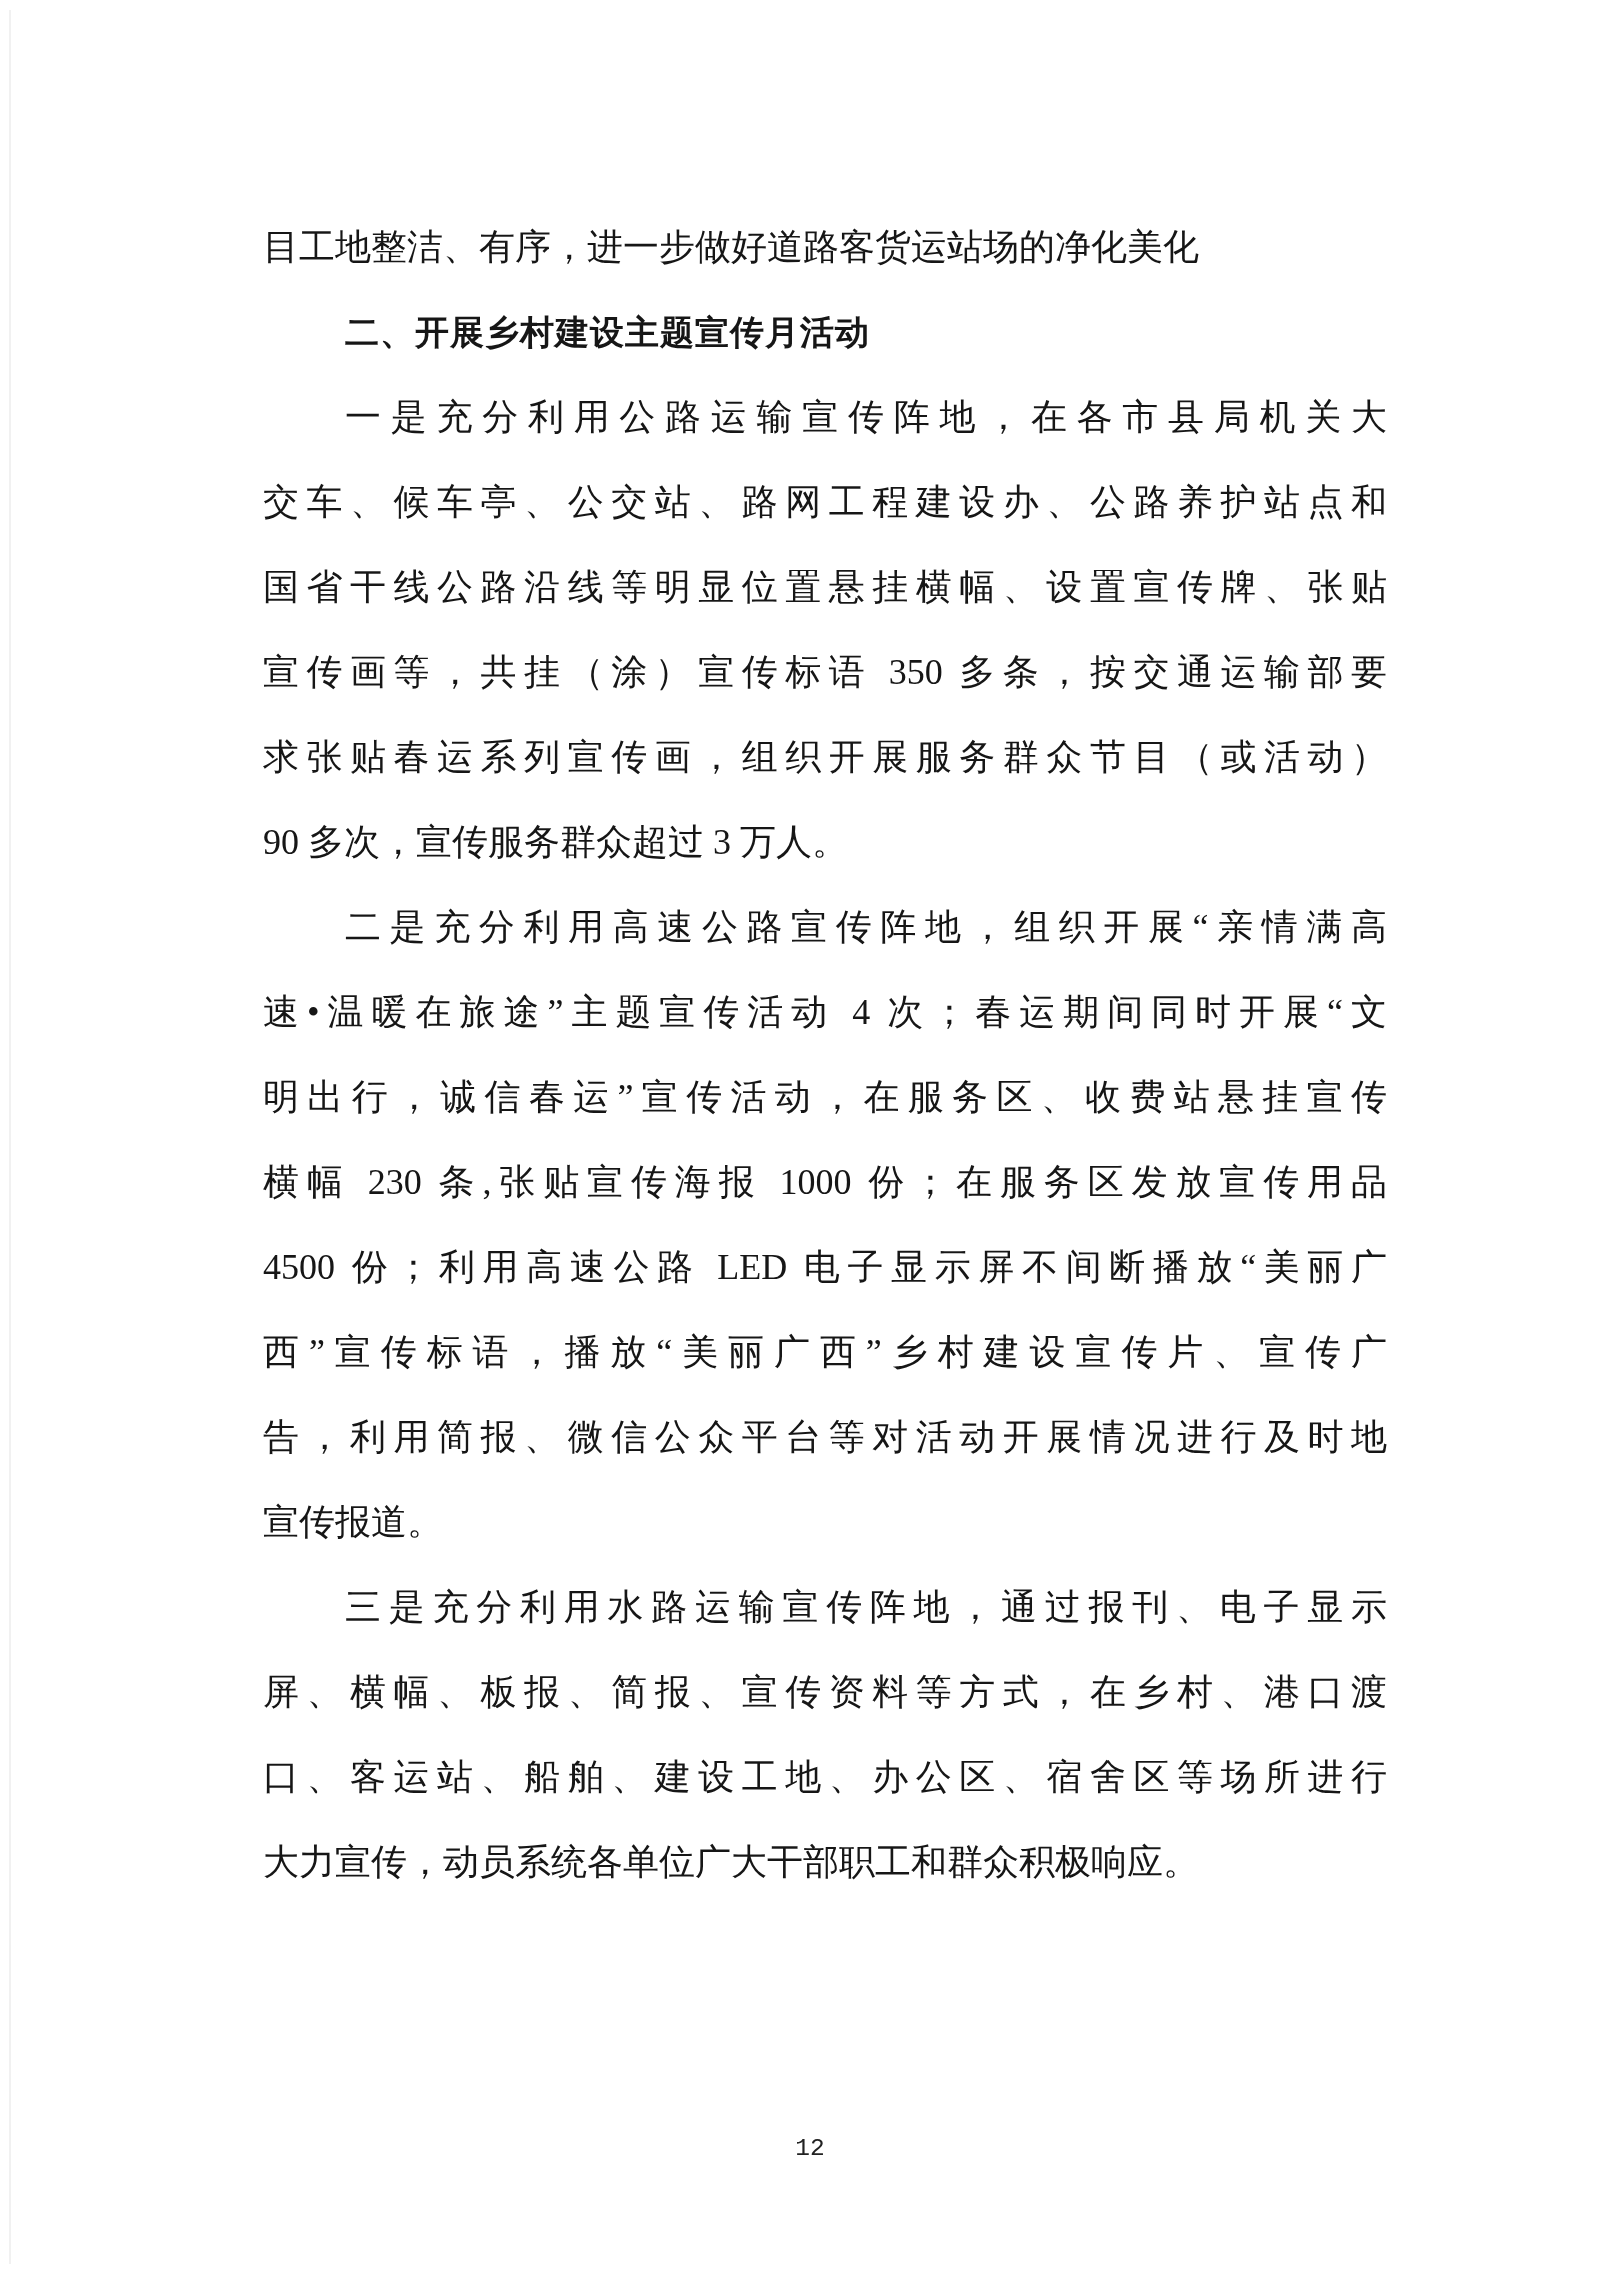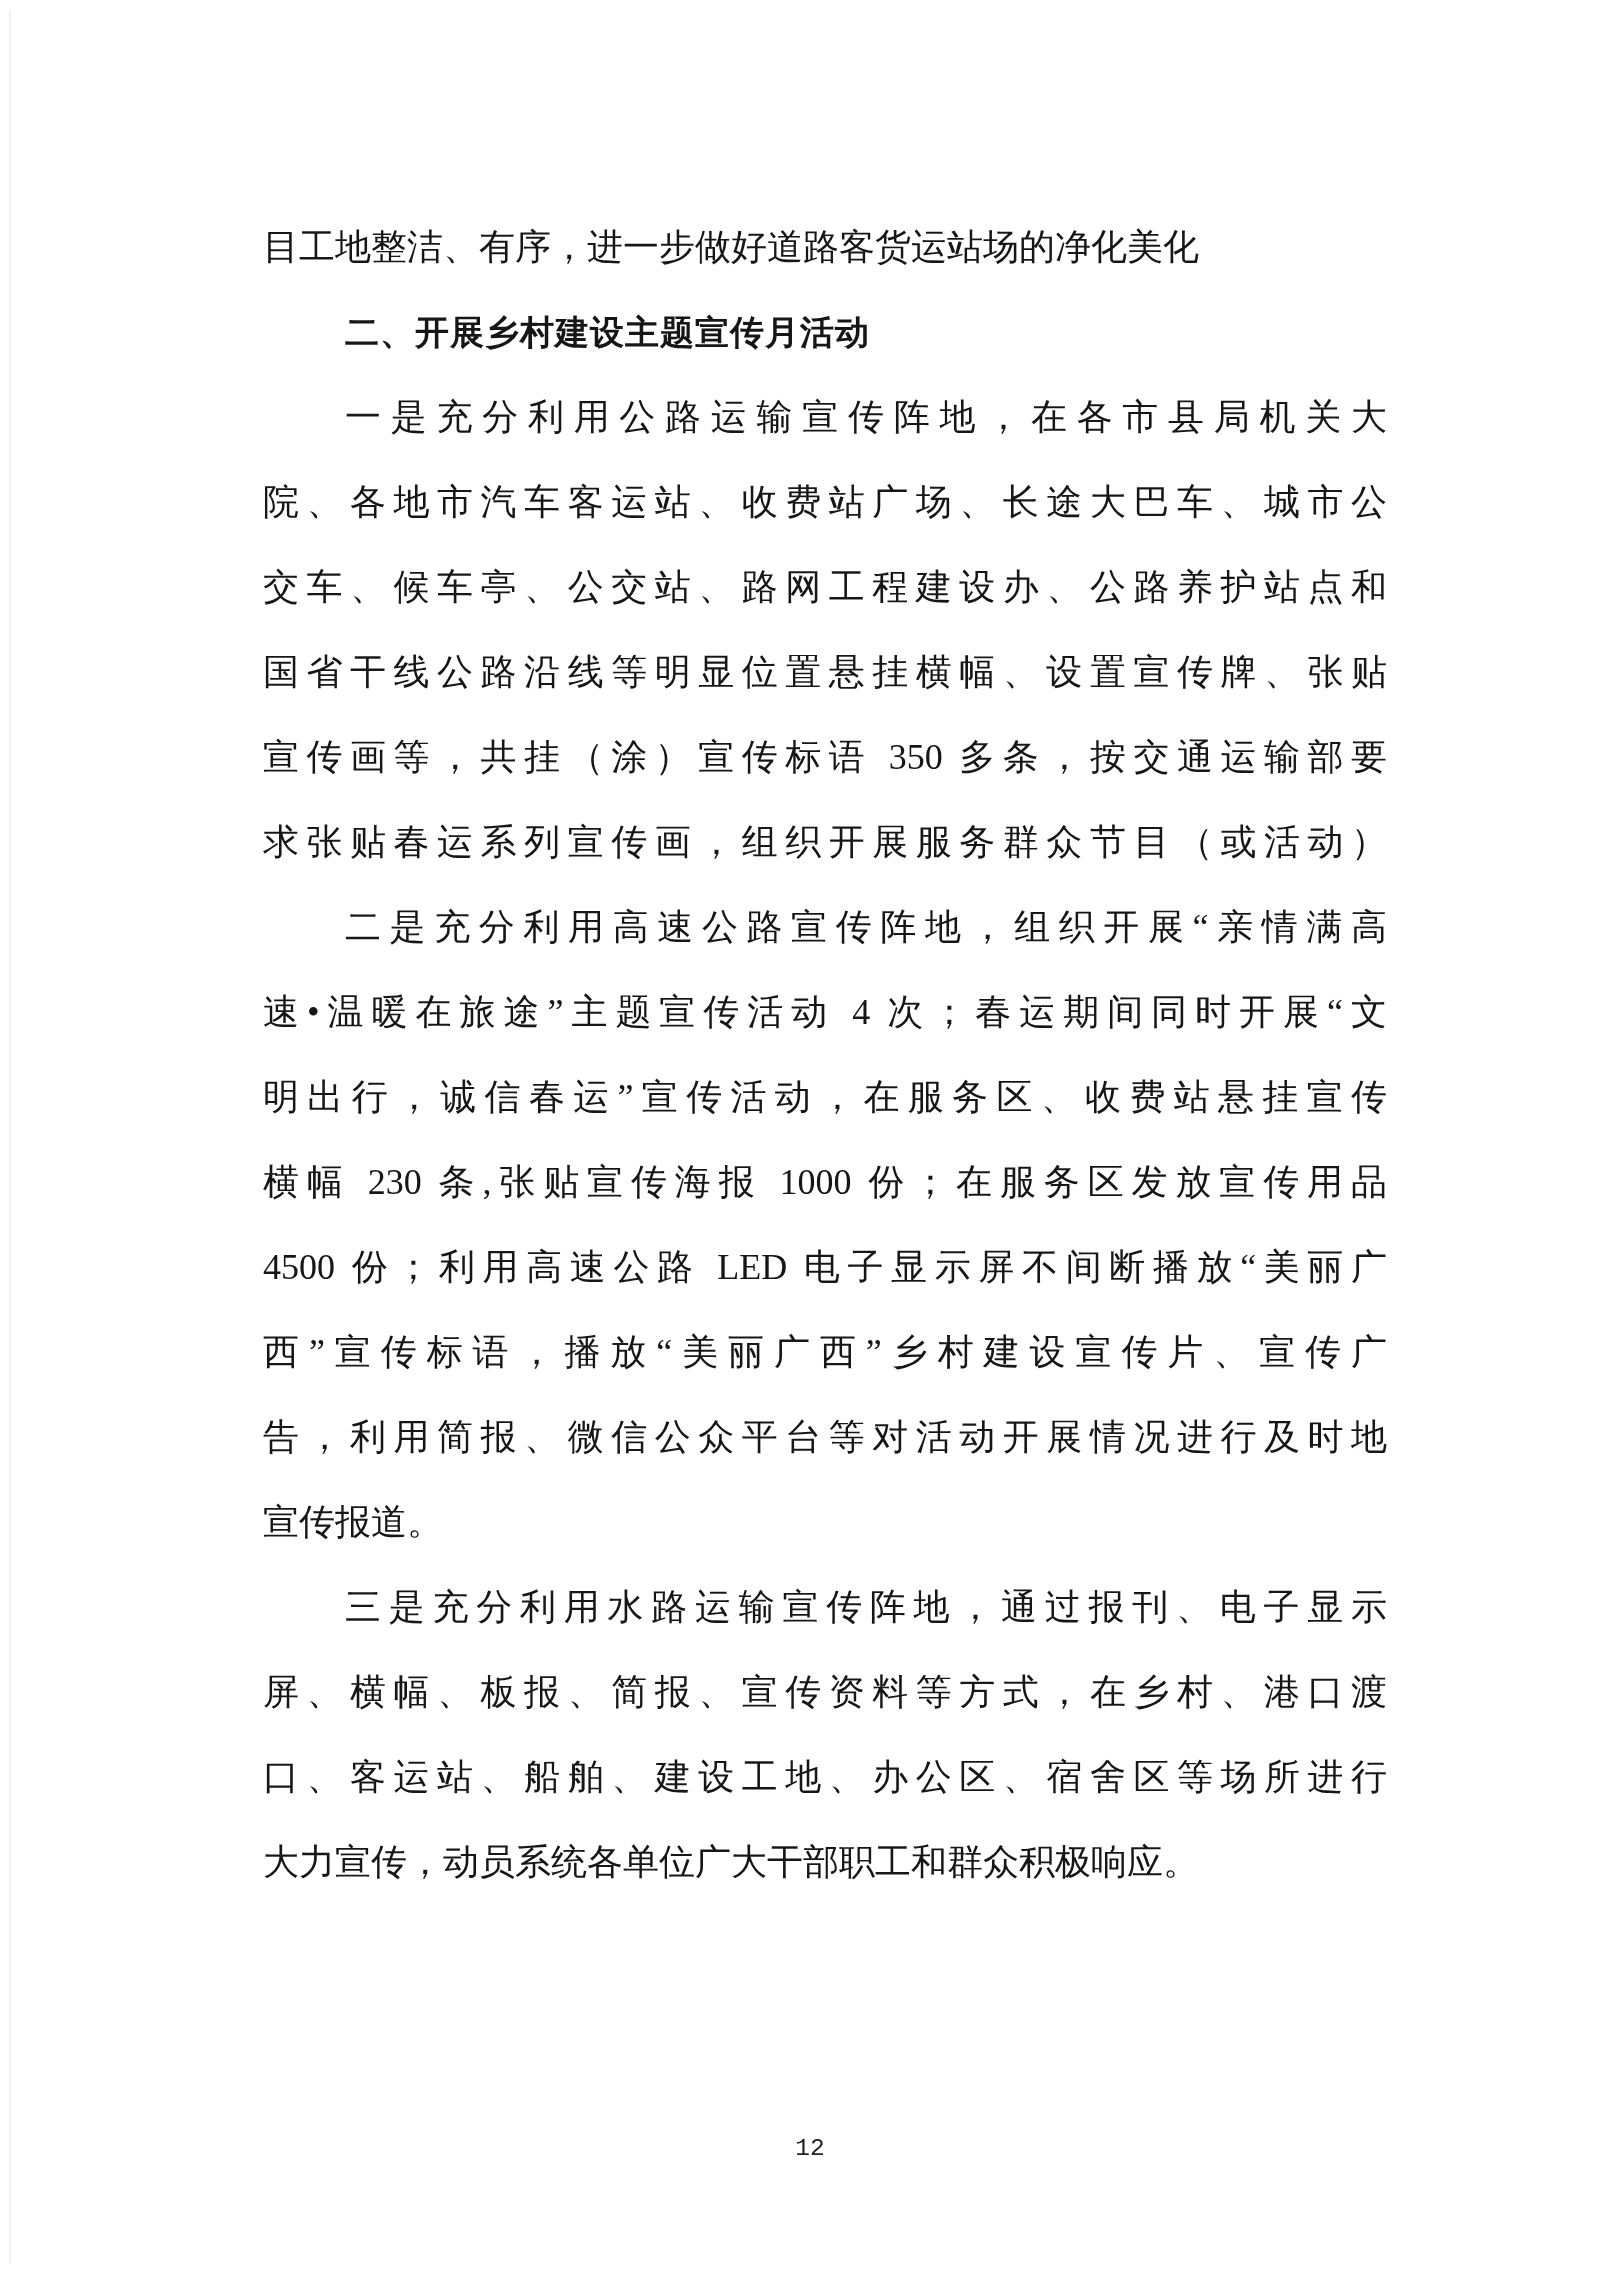--- a/index.html
+++ b/index.html
@@ -65,25 +65,25 @@
   </style>
 </head>
 <body>
 
 <div class="scan-edge"></div>
 
 <div class="page-body">
   <div class="line last">目工地整洁、有序，进一步做好道路客货运站场的净化美化</div>
   <div class="line heading indent">二、开展乡村建设主题宣传月活动</div>
   <div class="line indent">一是充分利用公路运输宣传阵地，在各市县局机关大</div>
-  <div class="line">院、各地市汽车客运站、收费站广场、长途大巴车、城市公</div>
   <div class="line">交车、候车亭、公交站、路网工程建设办、公路养护站点和</div>
   <div class="line">国省干线公路沿线等明显位置悬挂横幅、设置宣传牌、张贴</div>
   <div class="line">宣传画等，共挂（涂）宣传标语 350 多条，按交通运输部要</div>
   <div class="line">求张贴春运系列宣传画，组织开展服务群众节目（或活动）</div>
+  <div class="line last">90 多次，宣传服务群众超过 3 万人。</div>
   <div class="line indent">二是充分利用高速公路宣传阵地，组织开展“亲情满高</div>
   <div class="line">速•温暖在旅途”主题宣传活动 4 次；春运期间同时开展“文</div>
   <div class="line">明出行，诚信春运”宣传活动，在服务区、收费站悬挂宣传</div>
   <div class="line">横幅 230 条,张贴宣传海报 1000 份；在服务区发放宣传用品</div>
   <div class="line">4500 份；利用高速公路 LED 电子显示屏不间断播放“美丽广</div>
   <div class="line">西”宣传标语，播放“美丽广西”乡村建设宣传片、宣传广</div>
   <div class="line">告，利用简报、微信公众平台等对活动开展情况进行及时地</div>
   <div class="line last">宣传报道。</div>
   <div class="line indent">三是充分利用水路运输宣传阵地，通过报刊、电子显示</div>
   <div class="line">屏、横幅、板报、简报、宣传资料等方式，在乡村、港口渡</div>

